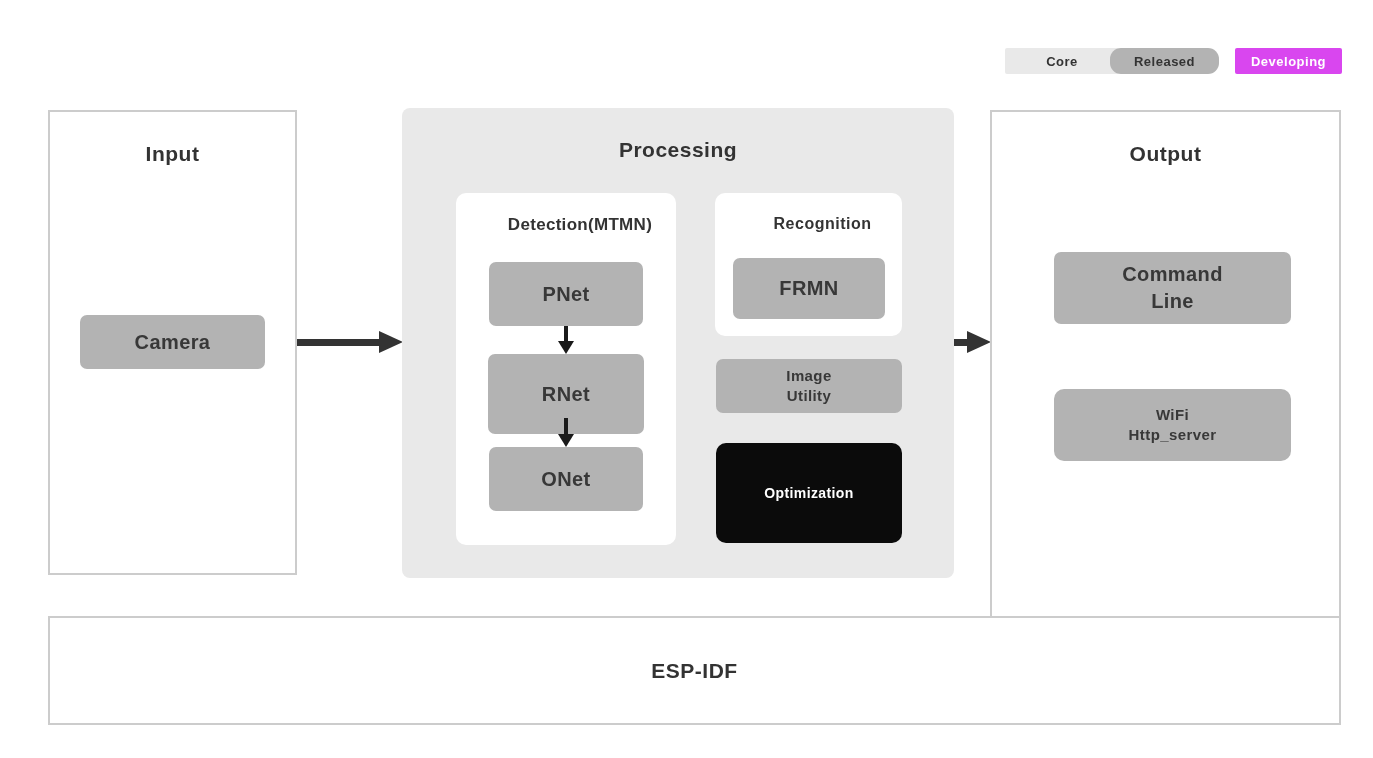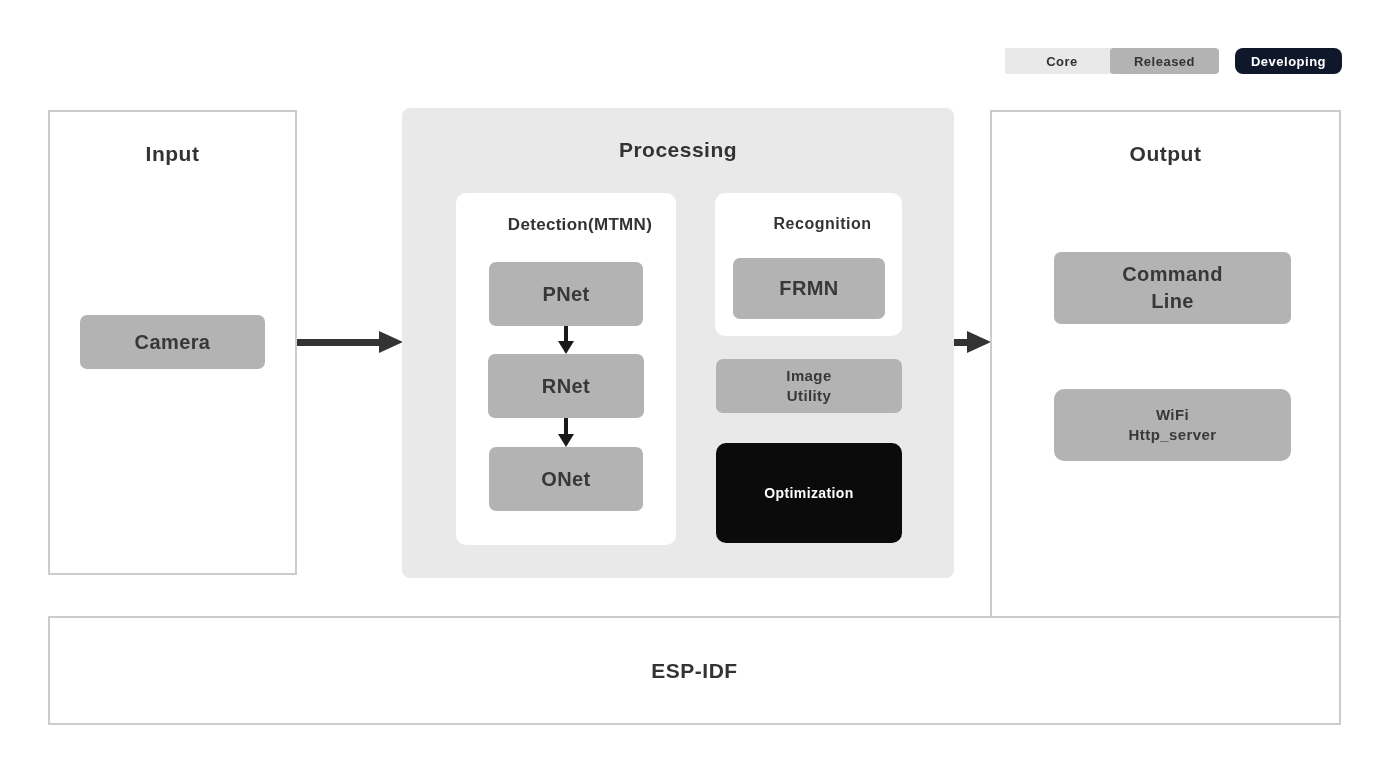--- a/index.html
+++ b/index.html
@@ -22,22 +22,22 @@
     top: 48px;
     height: 26px;
     display: flex;
     align-items: center;
     justify-content: center;
     font-size: 13px;
     font-weight: bold;
     letter-spacing: 0.5px;
   }
   .chip-core { left: 988px; width: 114px; background: #e9e9e9; color: #333333; border-radius: 2px; margin-left: 17px; }
-  .chip-released { left: 1110px; width: 109px; background: #b3b3b3; color: #333333; border-radius: 4px; }
-  .chip-developing { left: 1235px; width: 107px; background: #0f172a; color: #ffffff; border-radius: 8px; }
+  .chip-released { left: 1110px; width: 109px; background: #b3b3b3; color: #333333; border-radius: 11px; }
+  .chip-developing { left: 1235px; width: 107px; background: #d946ef; color: #ffffff; border-radius: 2px; }
 
   
   .panel {
     position: absolute;
     background: #ffffff;
     border: 2px solid #cccccc;
     box-sizing: border-box;
   }
   .panel-input  { left: 48px;  top: 110px; width: 249px;  height: 465px; }
   .panel-output { left: 990px; top: 110px; width: 351px;  height: 575px; }
@@ -95,21 +95,21 @@
     justify-content: center;
     font-size: 20px;
     font-weight: bold;
     color: #383838;
     line-height: 1.35;
     text-align: center;
     letter-spacing: 0.4px;
   }
   .node-camera       { left: 80px;   top: 315px; width: 185px; height: 54px; }
   .node-pnet         { left: 489px;  top: 262px; width: 154px; height: 64px; }
-  .node-rnet         { left: 488px;  top: 354px; width: 156px; height: 64px; }
+  .node-rnet         { left: 488px;  top: 354px; width: 156px; height: 80px; }
   .node-onet         { left: 489px;  top: 447px; width: 154px; height: 64px; }
   .node-frmn         { left: 733px;  top: 258px; width: 152px; height: 61px; }
   .node-imageutility { left: 716px;  top: 359px; width: 186px; height: 54px; font-size: 15px; }
   .node-optimization {
     left: 716px; top: 443px; width: 186px; height: 100px;
     background: #0b0b0b; color: #ffffff;
     border-radius: 10px; font-size: 14px;
   }
   .node-commandline  { left: 1054px; top: 252px; width: 237px; height: 72px; font-size: 20px; }
   .node-wifi         { left: 1054px; top: 389px; width: 237px; height: 72px; font-size: 15px; border-radius: 10px; }

